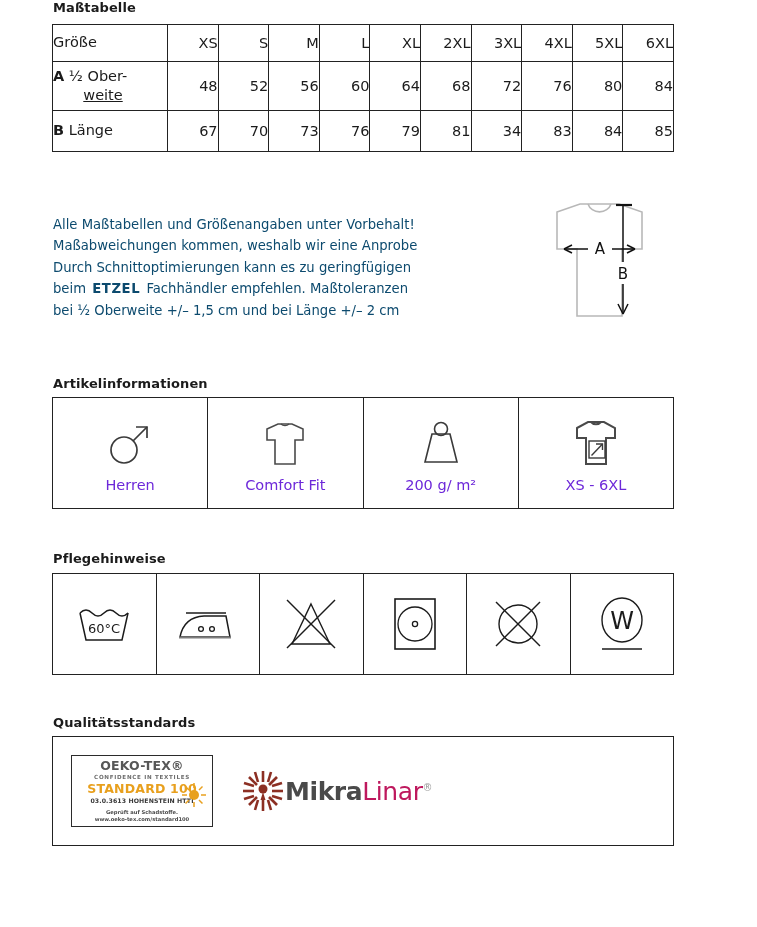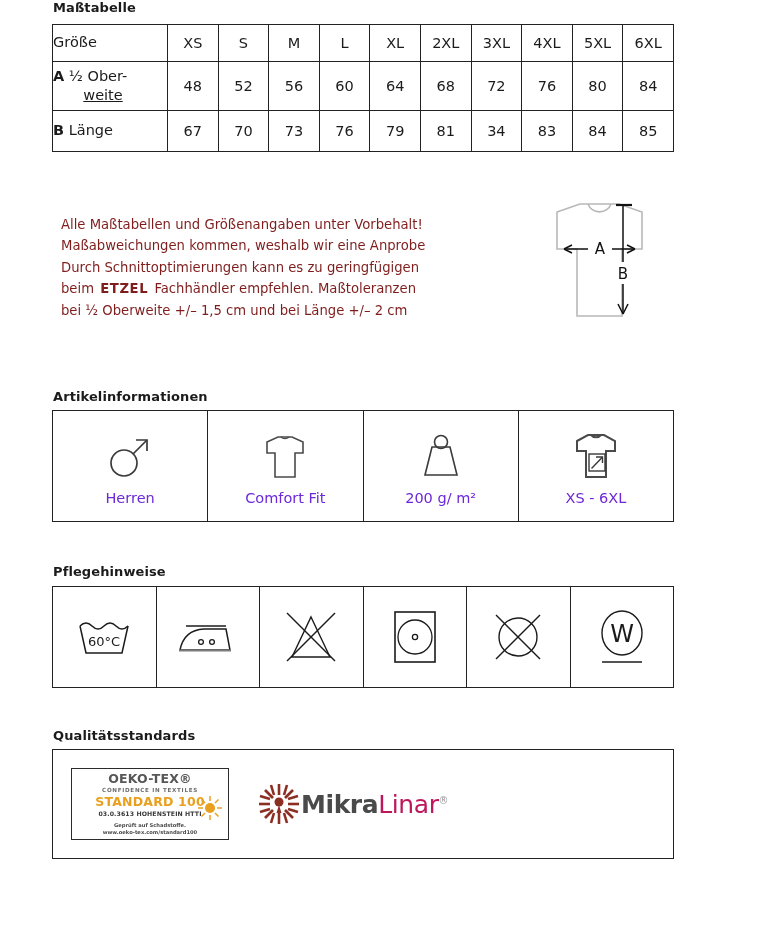--- a/index.html
+++ b/index.html
@@ -37,21 +37,21 @@
   .size-table-wrap { margin-top: 8px; }
   table.size-table {
     border-collapse: collapse;
     width: 622px;
     table-layout: fixed;
   }
   table.size-table td {
     border: 1px solid #222;
     font-size: 14.5px;
     color: #1b1b1b;
-    text-align: center;
+    text-align: right;
     vertical-align: middle;
     padding: 0;
     height: 36px;
   }
   table.size-table td.label-col {
     width: 114px;
     text-align: left;
     line-height: 1.28;
   }
   table.size-table tr.row-head td { height: 36px; }
@@ -66,26 +66,26 @@
   }
 
   
   .note-block {
     position: relative;
     margin-top: 34px;
     height: 150px;
   }
   .note-text {
     position: absolute;
-    left: 9px;
+    left: 1px;
     top: 28px;
     width: 400px;
     font-size: 13.2px;
     line-height: 1.63;
-    color: #7f1d1d;
+    color: #0c4a6e;
   }
   .brand-inline {
     font-weight: bold;
     letter-spacing: 0.6px;
     padding: 0 2px;
   }
   .shirt-diagram {
     position: absolute;
     left: 470px;
     top: 8px;
@@ -105,21 +105,21 @@
     border-right: 1px solid #222;
     box-sizing: border-box;
     display: flex;
     flex-direction: column;
     align-items: center;
     justify-content: center;
   }
   .cell-strip > .cell:last-child { border-right: none; }
 
   
-  .info-section { margin-top: 53px; }
+  .info-section { margin-top: 40px; }
   .info-strip > .cell {
     height: 110px;
     justify-content: flex-start;
     padding-top: 20px;
   }
   .info-icon {
     height: 52px;
     display: flex;
     align-items: center;
     justify-content: center;
@@ -139,21 +139,21 @@
   .quality-box {
     width: 622px;
     height: 110px;
     border: 1px solid #222;
     box-sizing: border-box;
     display: flex;
     align-items: center;
     padding-left: 18px;
   }
   .oeko-logo {
-    width: 158px;
+    width: 142px;
     height: 72px;
     border: 1px solid #2b2b2b;
     box-sizing: border-box;
     background: #fff;
     position: relative;
     display: flex;
     flex-direction: column;
     align-items: center;
     justify-content: center;
     overflow: hidden;

